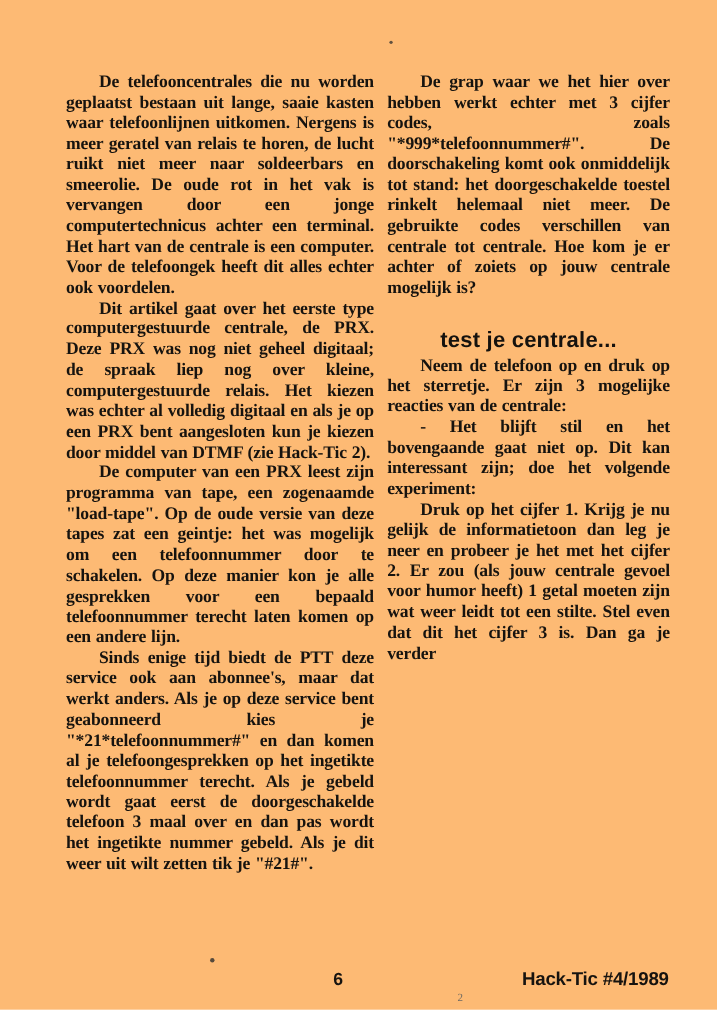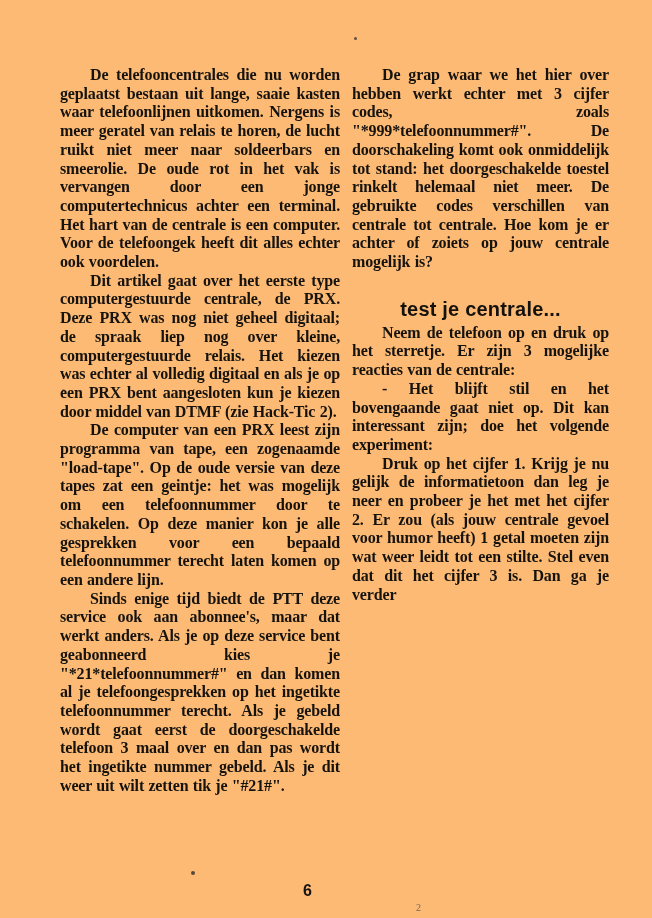--- a/index.html
+++ b/index.html
@@ -94,15 +94,16 @@
 
   <div class="col col-right">
     <p>De grap waar we het hier over hebben werkt echter met 3 cijfer codes, zoals "*999*telefoonnummer#". De doorschakeling komt ook onmiddelijk tot stand: het doorgeschakelde toestel rinkelt helemaal niet meer. De gebruikte codes verschillen van centrale tot centrale. Hoe kom je er achter of zoiets op jouw centrale mogelijk is?</p>
     <h2 class="section-heading">test je centrale...</h2>
     <p>Neem de telefoon op en druk op het sterretje. Er zijn 3 mogelijke reacties van de centrale:</p>
     <p>- Het blijft stil en het bovengaande gaat niet op. Dit kan interessant zijn; doe het volgende experiment:</p>
     <p>Druk op het cijfer 1. Krijg je nu gelijk de informatietoon dan leg je neer en probeer je het met het cijfer 2. Er zou (als jouw centrale gevoel voor humor heeft) 1 getal moeten zijn wat weer leidt tot een stilte. Stel even dat dit het cijfer 3 is. Dan ga je verder</p>
   </div>
 
   <span class="page-number">6</span>
+  <span class="issue-label">Hack-Tic #4/1989</span>
   <span class="stray-mark">2</span>
 
 </div>
 
 </body></html>

